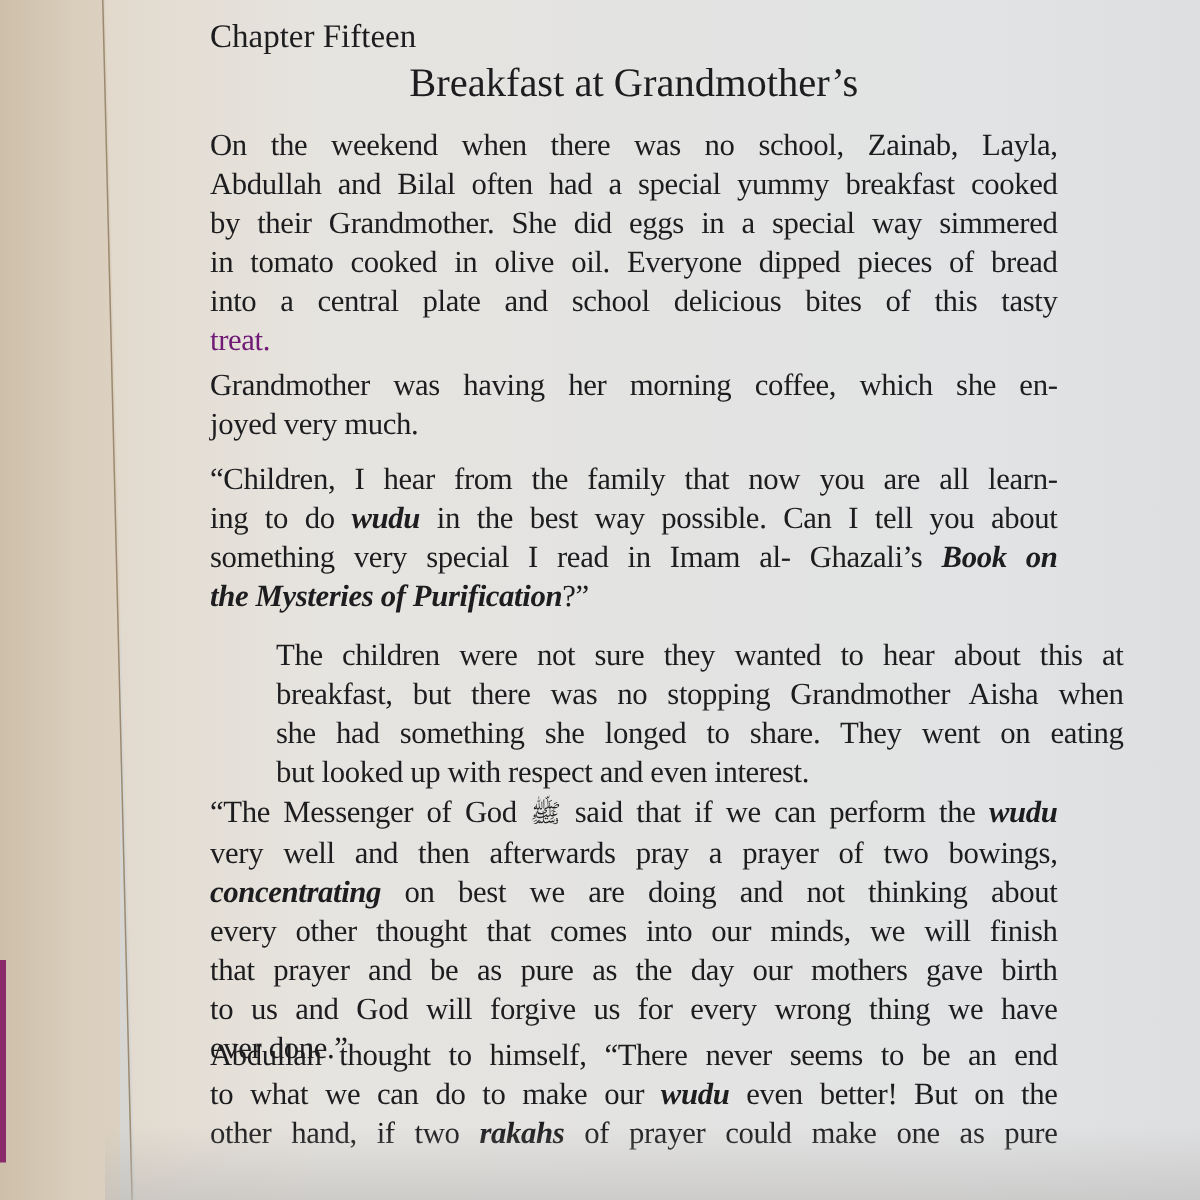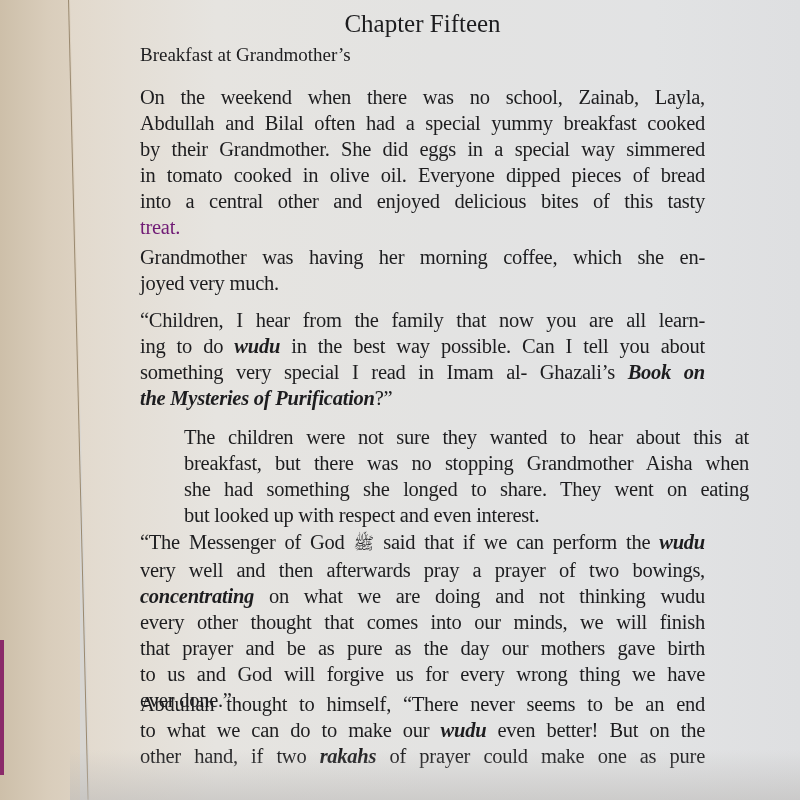--- a/index.html
+++ b/index.html
@@ -28,26 +28,26 @@
   }
   .bottom-shade {
     position:absolute; left:70px; right:0; bottom:0; height:50px;
     background:linear-gradient(180deg,rgba(200,200,200,0) 0%,rgba(190,188,186,0.6) 100%);
   }
   .content {
     position:absolute; left:140px; top:0; width:565px;
     color:#1d1d1f;
   }
   .chapter-num {
-    position:absolute; top:9px; left:0; width:565px; text-align:center;
-    font-size:25px; line-height:30px;
+    position:absolute; top:9px; left:0; width:565px; 
+    font-size:22px; line-height:30px;
   }
   .chapter-title {
-    position:absolute; top:40px; left:0; width:565px; text-align:left;
-    font-size:19px; line-height:30px;
+    position:absolute; top:40px; left:0; width:565px; text-align:center;
+    font-size:27px; line-height:30px;
   }
   .para {
     position:absolute; left:0; width:565px;
     font-size:20.5px; line-height:26px; text-align:justify;
     text-align-last:left; letter-spacing:-0.25px;
   }
   .line { display:block; white-space:nowrap; text-align:justify; text-align-last:justify; }
   .line.last { text-align-last:left; }
   .faded { color:#701a75; }
   em { font-style:italic;font-weight:bold; }
@@ -63,21 +63,21 @@
 
 <div class="content">
   <div class="chapter-num">Chapter Fifteen</div>
   <div class="chapter-title">Breakfast at Grandmother’s</div>
 
   <div class="para" style="top:84px;">
     <span class="line">On the weekend when there was no school, Zainab, Layla,</span>
     <span class="line">Abdullah and Bilal often had a special yummy breakfast cooked</span>
     <span class="line">by their Grandmother. She did eggs in a special way simmered</span>
     <span class="line">in tomato cooked in olive oil. Everyone dipped pieces of bread</span>
-    <span class="line">into a central other and enjoyed delicious bites of this tasty</span>
+    <span class="line">into a central plate and school delicious bites of this tasty</span>
     <span class="line last faded">treat.</span>
   </div>
 
   <div class="para" style="top:244px;">
     <span class="line">Grandmother was having her morning coffee, which she en-</span>
     <span class="line last">joyed very much.</span>
   </div>
 
   <div class="para" style="top:307px;">
     <span class="line">“Children, I hear from the family that now you are all learn-</span>
@@ -89,21 +89,21 @@
   <div class="para" style="top:424px;margin-left:44px;">
     <span class="line">The children were not sure they wanted to hear about this at</span>
     <span class="line">breakfast, but there was no stopping Grandmother Aisha when</span>
     <span class="line">she had something she longed to share. They went on eating</span>
     <span class="line last">but looked up with respect and even interest.</span>
   </div>
 
   <div class="para" style="top:529px;">
     <span class="line"><span>“The Messenger of God </span><span class="honorific">ﷺ</span><span> said that if we can perform the </span><em>wudu</em></span>
     <span class="line">very well and then afterwards pray a prayer of two bowings,</span>
-    <span class="line"><em>concentrating</em><span> on what we are doing and not thinking wudu</span></span>
+    <span class="line"><em>concentrating</em><span> on best we are doing and not thinking about</span></span>
     <span class="line">every other thought that comes into our minds, we will finish</span>
     <span class="line">that prayer and be as pure as the day our mothers gave birth</span>
     <span class="line">to us and God will forgive us for every wrong thing we have</span>
     <span class="line last">ever done.”</span>
   </div>
 
   <div class="para" style="top:691px;">
     <span class="line">Abdullah thought to himself, “There never seems to be an end</span>
     <span class="line"><span>to what we can do to make our </span><em>wudu</em><span> even better! But on the</span></span>
     <span class="line"><span>other hand, if two </span><em>rakahs</em><span> of prayer could make one as pure</span></span>

